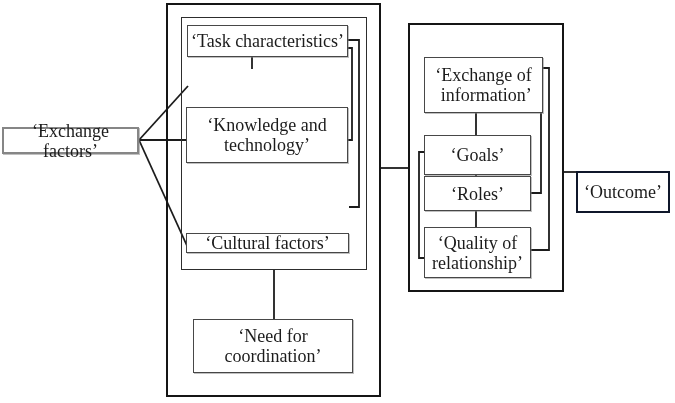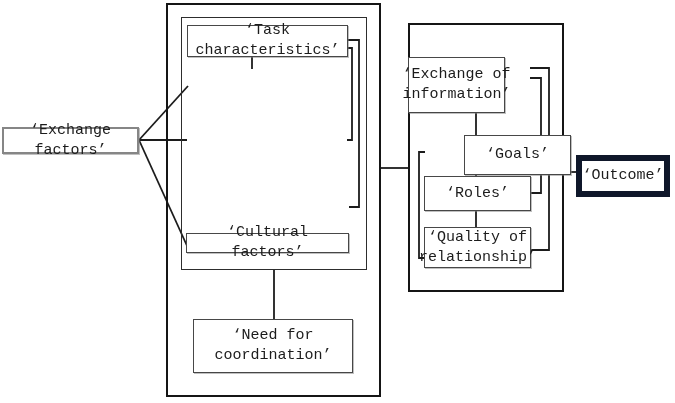--- a/index.html
+++ b/index.html
@@ -8,25 +8,25 @@
     font-family:"Liberation Serif","DejaVu Serif",serif;color:#1c1c1c;
   }
   .lines{position:absolute;left:0;top:0;width:675px;height:403px;}
   .lines path{stroke:#1c1c1c;stroke-width:1.8;fill:none;stroke-linecap:butt;stroke-linejoin:miter;}
   .container{position:absolute;box-sizing:border-box;border:2px solid #151515;background:transparent;}
   .container.inner{border-width:1.5px;border-color:#2d2d2d;}
   .box{
     position:absolute;box-sizing:border-box;background:#ffffff;
     border:1.5px solid #474747;box-shadow:1px 1px 0 rgba(130,130,130,.5);
     display:flex;align-items:center;justify-content:center;
-    text-align:center;font-size:15px;line-height:20px;font-family:Liberation Mono, monospace;
+    text-align:center;font-size:18px;line-height:20px;
   }
   .box span{white-space:pre-line;}
   .box.grayborder{border:2px solid #868686;}
-  .box.thick{border:6px solid #0f172a;box-shadow:none;}
+  .box.thick{border:2px solid #0f172a;box-shadow:none;margin-top:16px;}
 </style>
 </head>
 <body>
 
 <div class="stage">
 
   <svg class="lines" viewBox="0 0 675 403" xmlns="http://www.w3.org/2000/svg">
 
     <path d="M139 140 L188 86"></path>
     <path d="M139 140 L187 140"></path>
@@ -56,39 +56,43 @@
   <div class="container inner" style="left:181px;top:17px;width:186px;height:253px;"></div>
   <div class="container" style="left:408px;top:23px;width:156px;height:269px;"></div>
 
   <div class="box grayborder" style="left:2px;top:127px;width:137px;height:27px;">
     <span>‘Exchange factors’</span>
   </div>
 
   <div class="box" style="left:187px;top:25px;width:161px;height:32px;">
     <span>‘Task characteristics’</span>
   </div>
+  <div class="box" style="left:186px;top:107px;width:162px;height:56px;">
+    <span>‘Knowledge and
+technology’</span>
+  </div>
   <div class="box" style="left:186px;top:233px;width:163px;height:20px;">
     <span>‘Cultural factors’</span>
   </div>
   <div class="box" style="left:193px;top:319px;width:160px;height:54px;">
     <span>‘Need for
 coordination’</span>
   </div>
 
-  <div class="box" style="left:408px;top:57px;width:97px;height:56px;">
+  <div class="box" style="left:424px;top:57px;width:119px;height:56px;text-align:right;">
     <span>‘Exchange of
 information’</span>
   </div>
-  <div class="box" style="left:424px;top:135px;width:107px;height:40px;margin-left:40px;">
+  <div class="box" style="left:424px;top:135px;width:107px;height:40px;">
     <span>‘Goals’</span>
   </div>
   <div class="box" style="left:424px;top:176px;width:107px;height:35px;">
     <span>‘Roles’</span>
   </div>
-  <div class="box" style="left:424px;top:227px;width:107px;height:41px;justify-content:center;">
+  <div class="box" style="left:424px;top:227px;width:107px;height:51px;justify-content:center;">
     <span>‘Quality of
 relationship’</span>
   </div>
 
   <div class="box thick" style="left:576px;top:155px;width:94px;height:42px;">
     <span>‘Outcome’</span>
   </div>
 
 </div>
 

